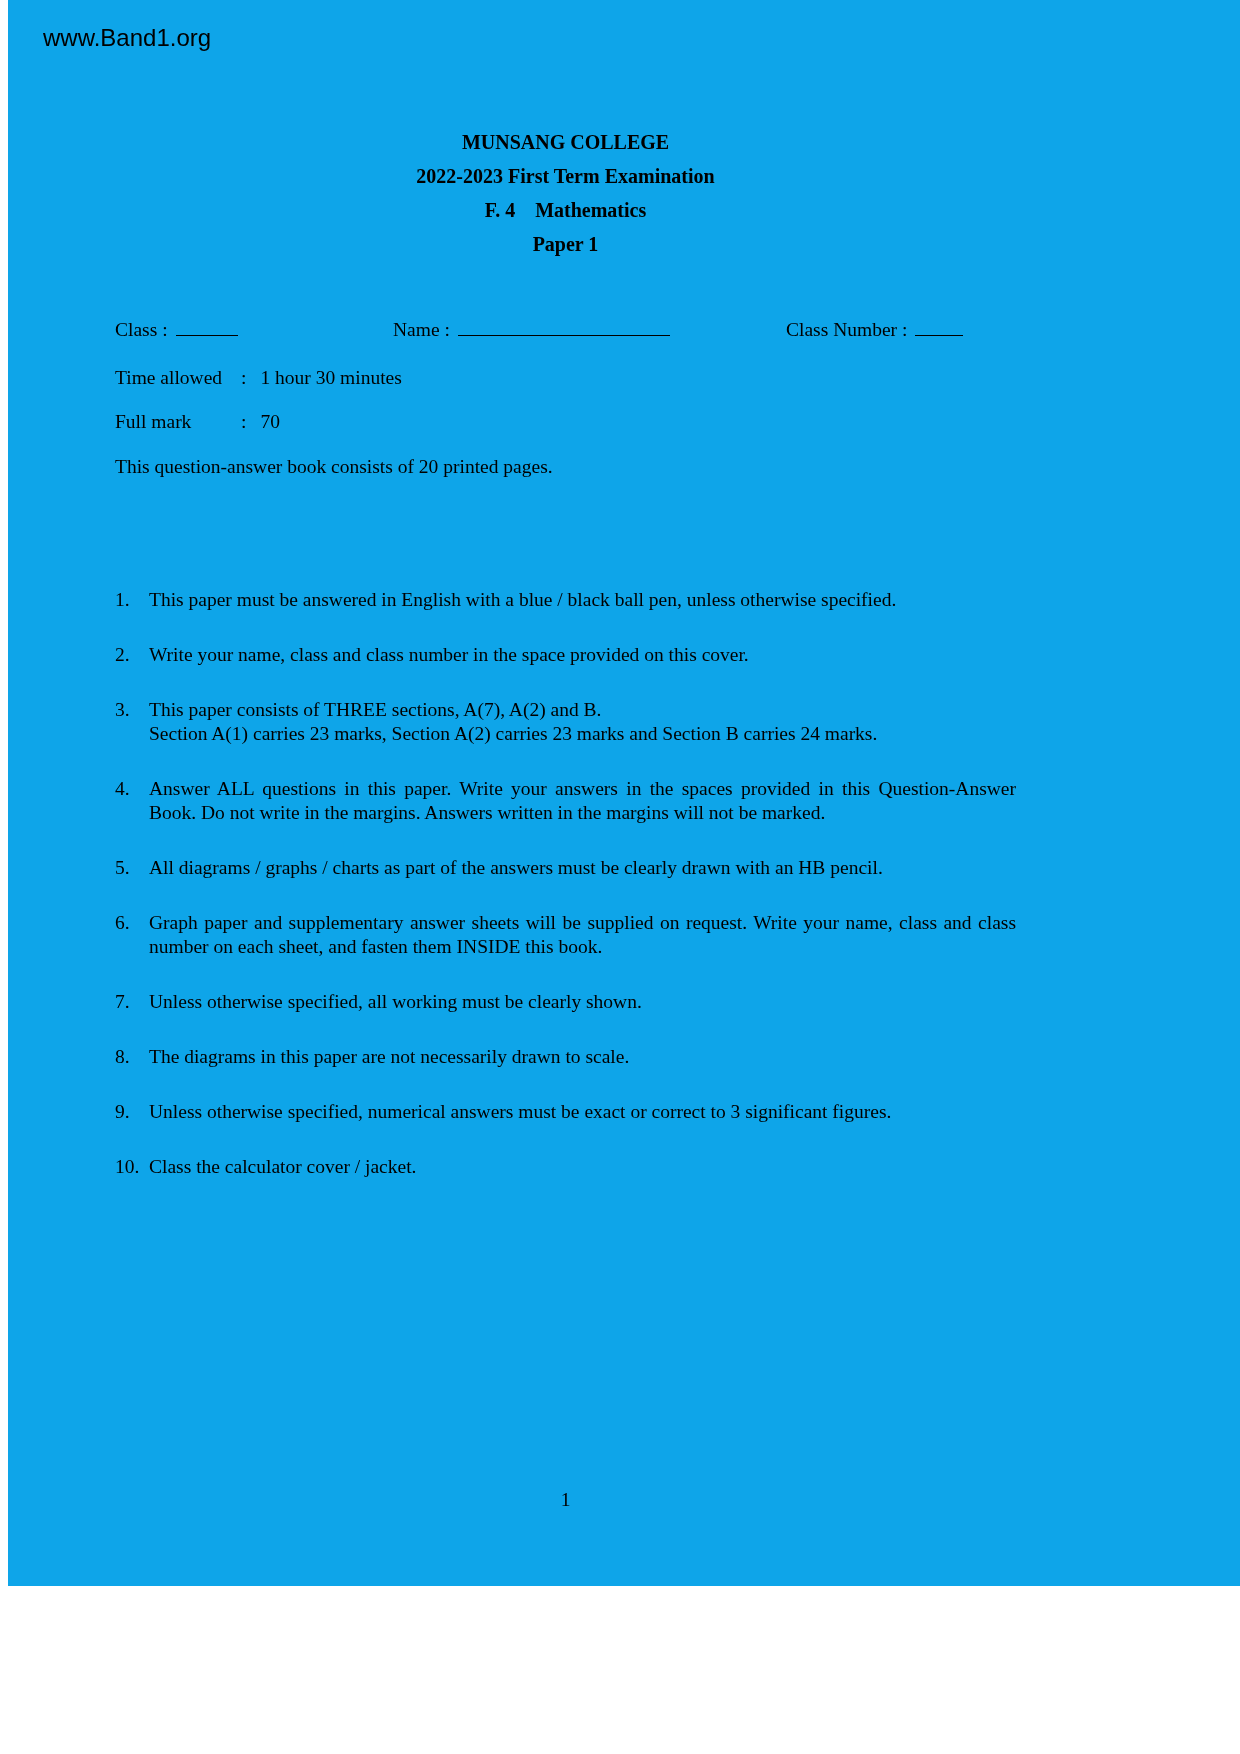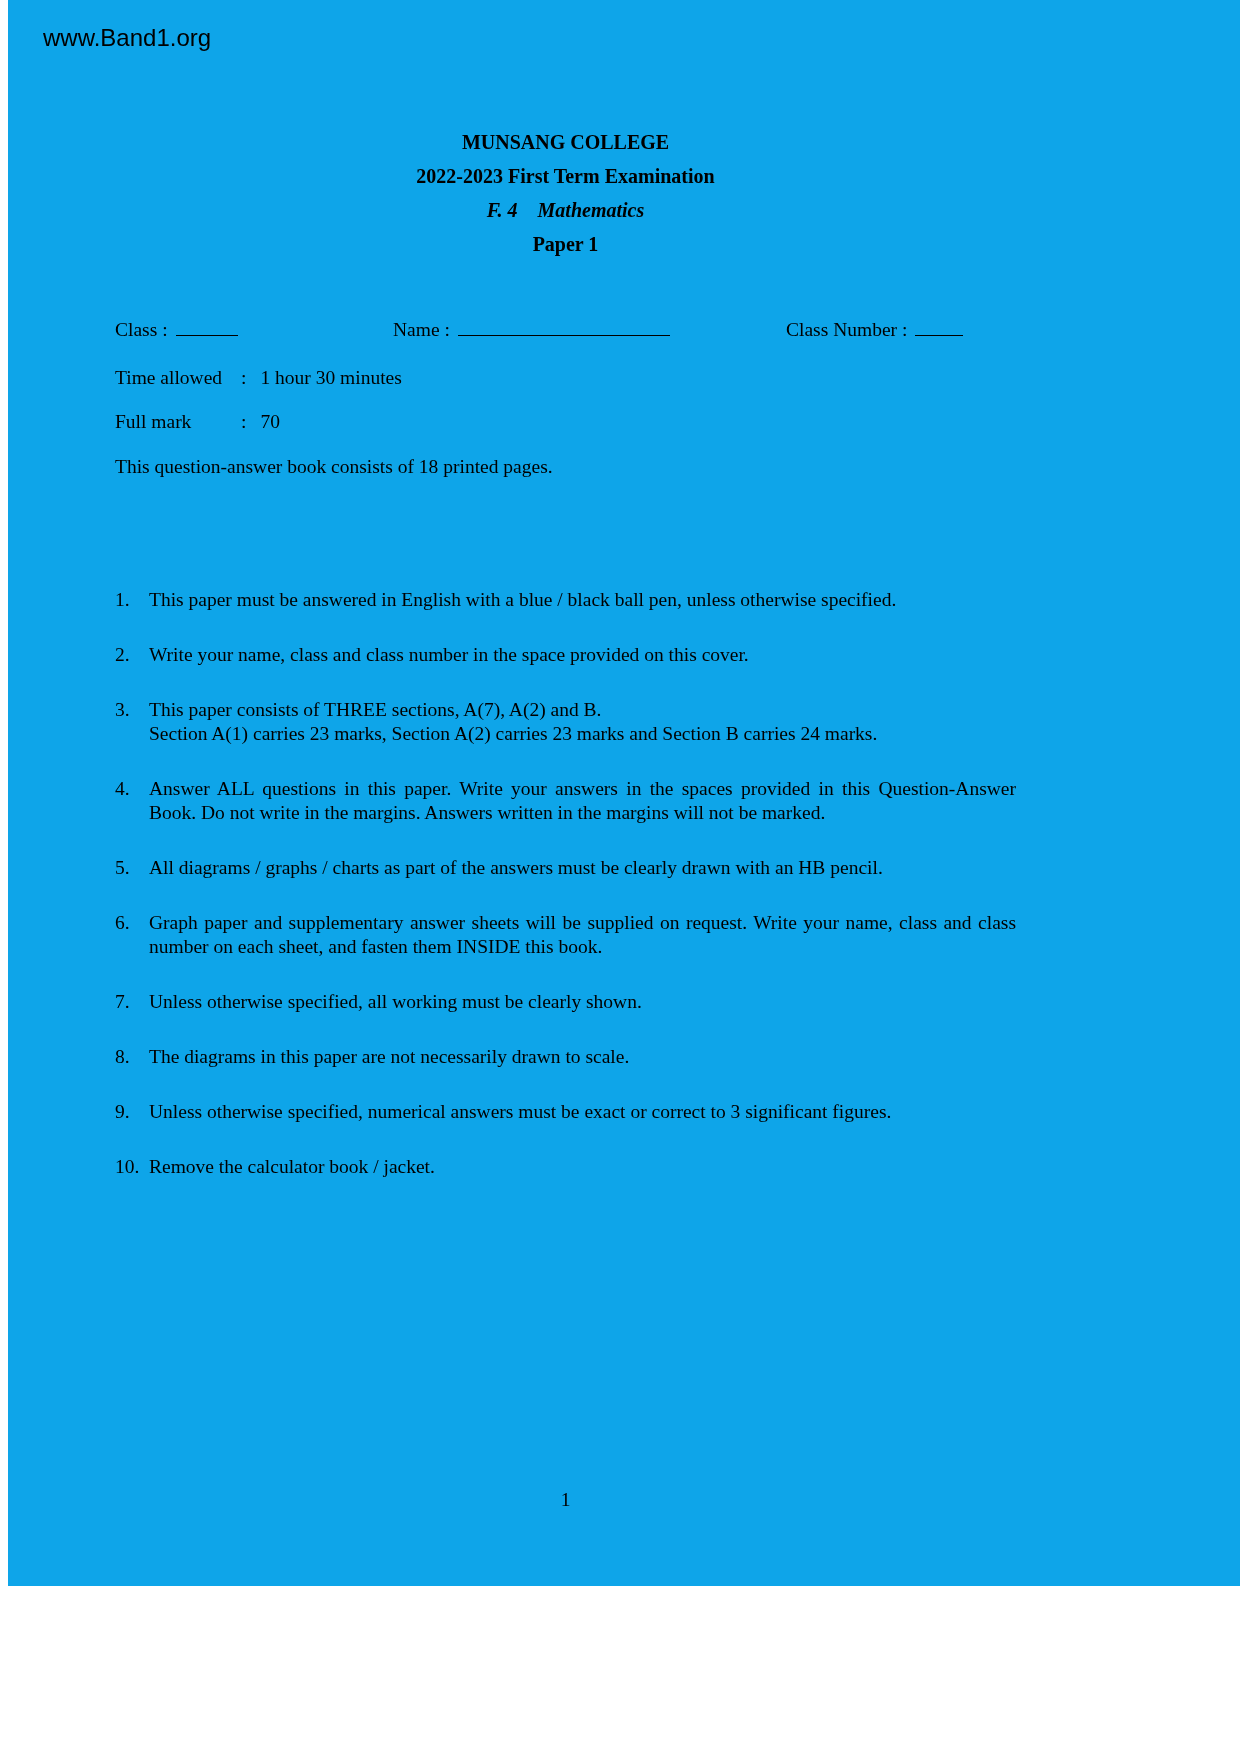--- a/index.html
+++ b/index.html
@@ -29,21 +29,21 @@
     left:107px;
     width:901px;
   }
   .title-block {
     top:125px;
     text-align:center;
     font-weight:bold;
     font-size:20px;
     line-height:34px;
   }
-  .title-block .pre { white-space:pre;font-style:italic; }
+  .title-block .pre { white-space:pre; }
   .fields-row {
     top:316px;
     height:30px;
   }
   .fgroup { position:absolute; top:0; white-space:nowrap; }
   .g1 { left:0; }
   .g2 { left:278px; }
   .g3 { left:671px; }
   .blank {
     display:inline-block;
@@ -108,21 +108,21 @@
   </div>
 
   <div class="content time-row">
     <span class="flabel">Time allowed</span><span>:</span><span class="fvalue">1 hour 30 minutes</span>
   </div>
 
   <div class="content mark-row">
     <span class="flabel">Full mark</span><span>:</span><span class="fvalue">70</span>
   </div>
 
-  <div class="content pages-note">This question-answer book consists of 18 printed pages.</div>
+  <div class="content pages-note">This question-answer book consists of 20 printed pages.</div>
 
 
   <div class="content items">
 
     <div class="item">
       <span class="num">1.</span>
       <div class="itext">
         <div>This paper must be answered in English with a blue / black ball pen, unless otherwise specified.</div>
       </div>
     </div>
@@ -180,21 +180,21 @@
     <div class="item">
       <span class="num">9.</span>
       <div class="itext">
         <div>Unless otherwise specified, numerical answers must be exact or correct to 3 significant figures.</div>
       </div>
     </div>
 
     <div class="item">
       <span class="num">10.</span>
       <div class="itext">
-        <div>Remove the calculator book / jacket.</div>
+        <div>Class the calculator cover / jacket.</div>
       </div>
     </div>
 
   </div>
 
   <div class="content page-number">1</div>
 
 </div>
 
 </body></html>

